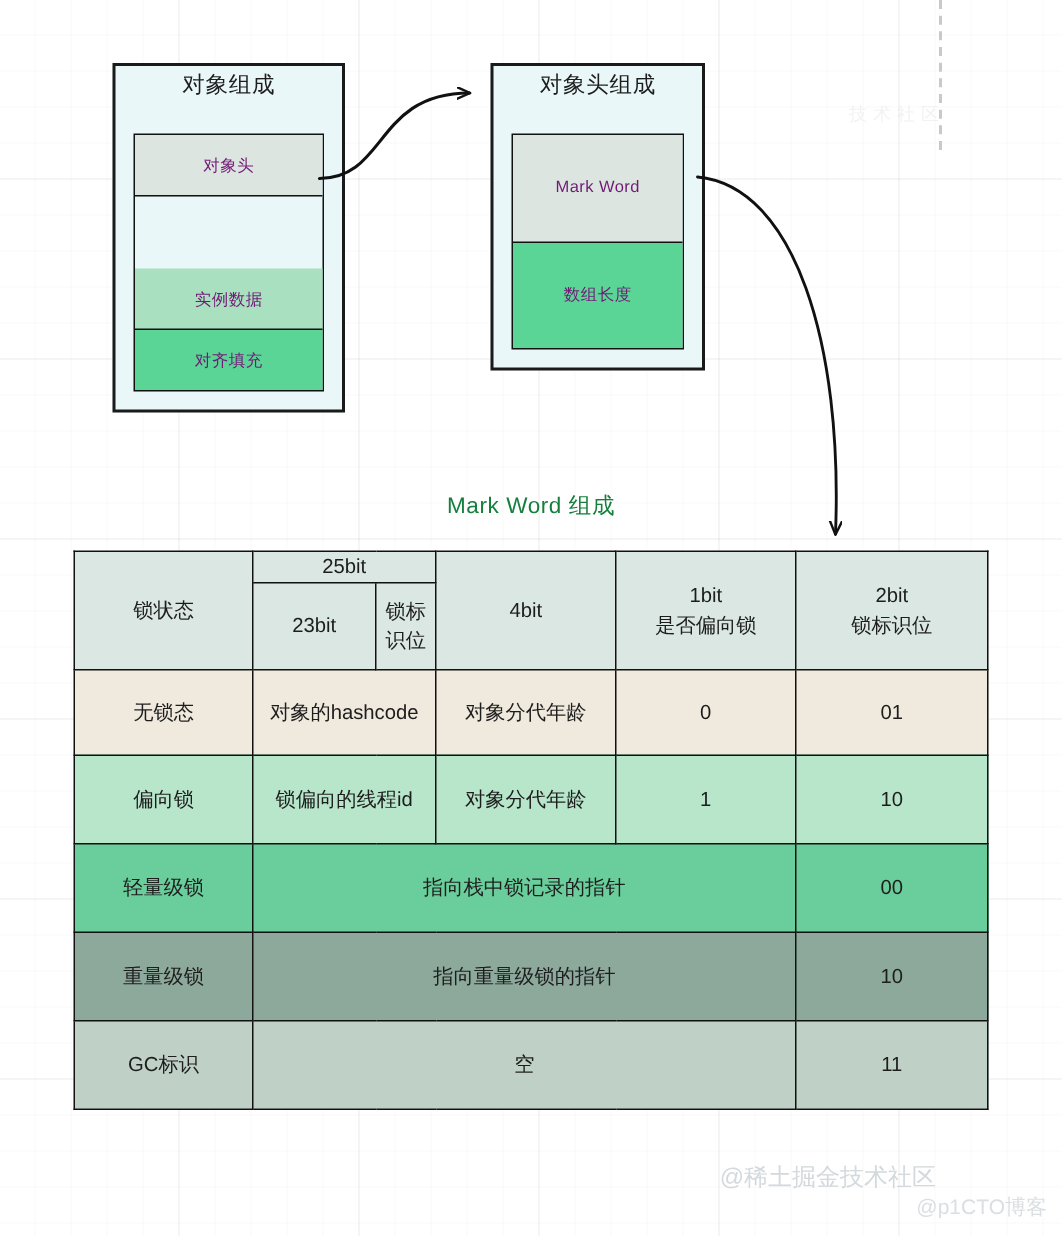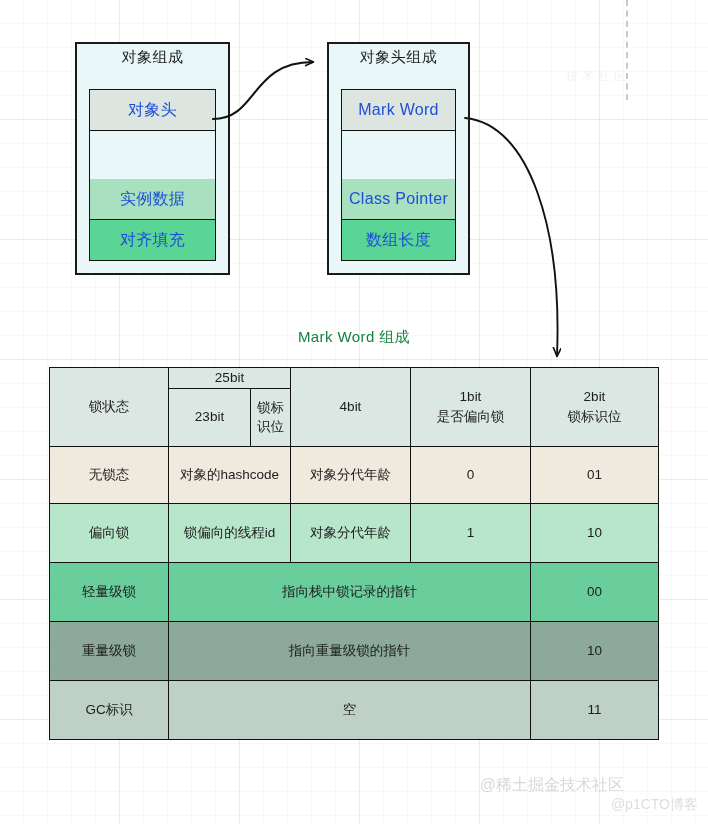--- a/index.html
+++ b/index.html
@@ -46,34 +46,34 @@
   .stack{
     position:absolute;
     left:12px;right:12px;top:45px;bottom:12px;
     border:1.5px solid #111;
     box-sizing:border-box;
     display:flex;flex-direction:column;
   }
   .stack .cell{
     flex:1 1 0;
     display:flex;align-items:center;justify-content:center;
-    font-size:16px;
-    color:#1d4ed8;
+    font-size:11px;
+    color:#701a75;
     border-bottom:1.5px solid #111;
     box-sizing:border-box;
     letter-spacing:.3px;
   }
   .stack .cell:last-child{border-bottom:none;}
   .c-head{background:#dde5e0;}
   .c-mid {background:#a8e0c0;margin-top:48px;}
   .c-bot {background:#5ad596;}
 
   
   #box-object     {left:75px; top:42px;  width:155px; height:233px;}
-  #box-objheader  {left:327px;top:42px;  width:143px; height:233px;}
+  #box-objheader  {left:327px;top:42px;  width:143px; height:205px;}
 
   
   #arrows{position:absolute;inset:0;pointer-events:none;}
 
   
   #table-title{
     position:absolute;left:0;right:0;top:328px;
     text-align:center;font-size:15px;color:#15803d;
     letter-spacing:.4px;
   }
@@ -128,21 +128,20 @@
     <div class="cell c-head">对象头</div>
     <div class="cell c-mid">实例数据</div>
     <div class="cell c-bot">对齐填充</div>
   </div>
 </div>
 
 <div class="outerbox" id="box-objheader">
   <div class="caption">对象头组成</div>
   <div class="stack">
     <div class="cell c-head">Mark Word</div>
-    <div class="cell c-mid">Class Pointer</div>
     <div class="cell c-bot">数组长度</div>
   </div>
 </div>
 
 <svg id="arrows" width="708" height="824" viewBox="0 0 708 824">
   <defs>
     <marker id="ah" markerWidth="12" markerHeight="12" refX="8.5" refY="4" orient="auto" markerUnits="userSpaceOnUse">
       <path d="M0,0 L9,4 L0,8" fill="none" stroke="#111" stroke-width="1.6" stroke-linecap="round" stroke-linejoin="round"></path>
     </marker>
   </defs>

